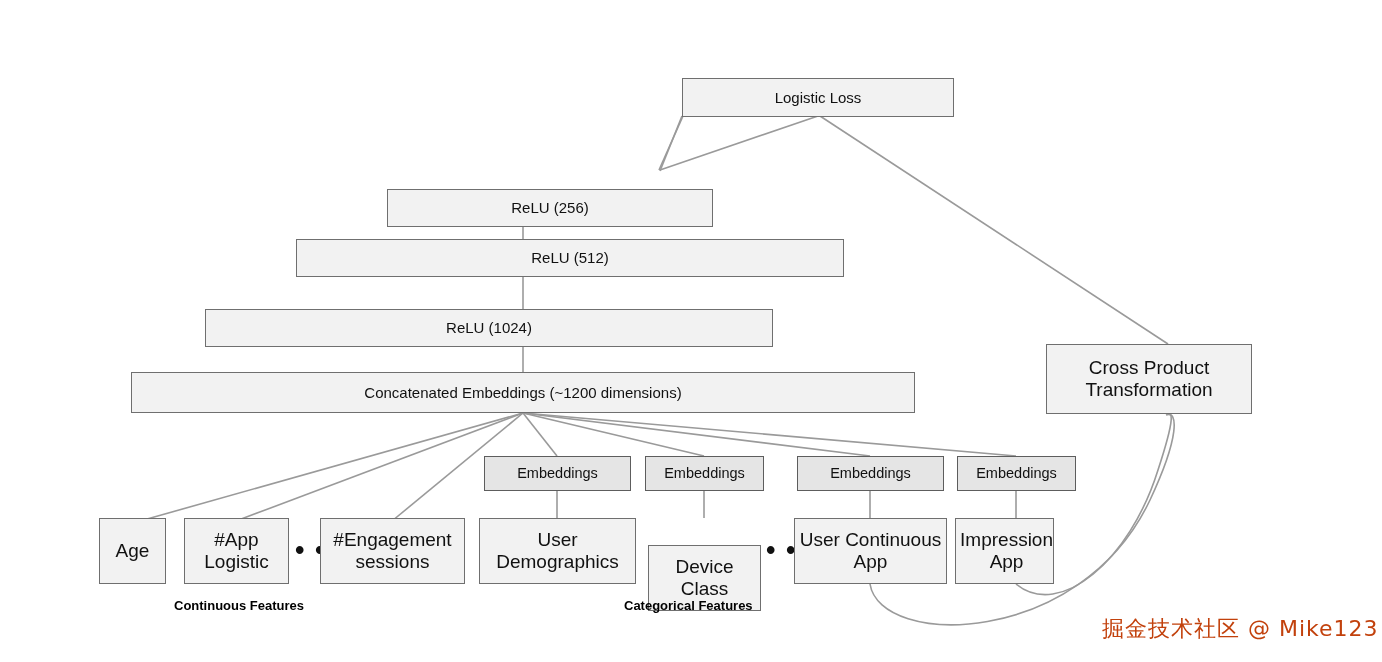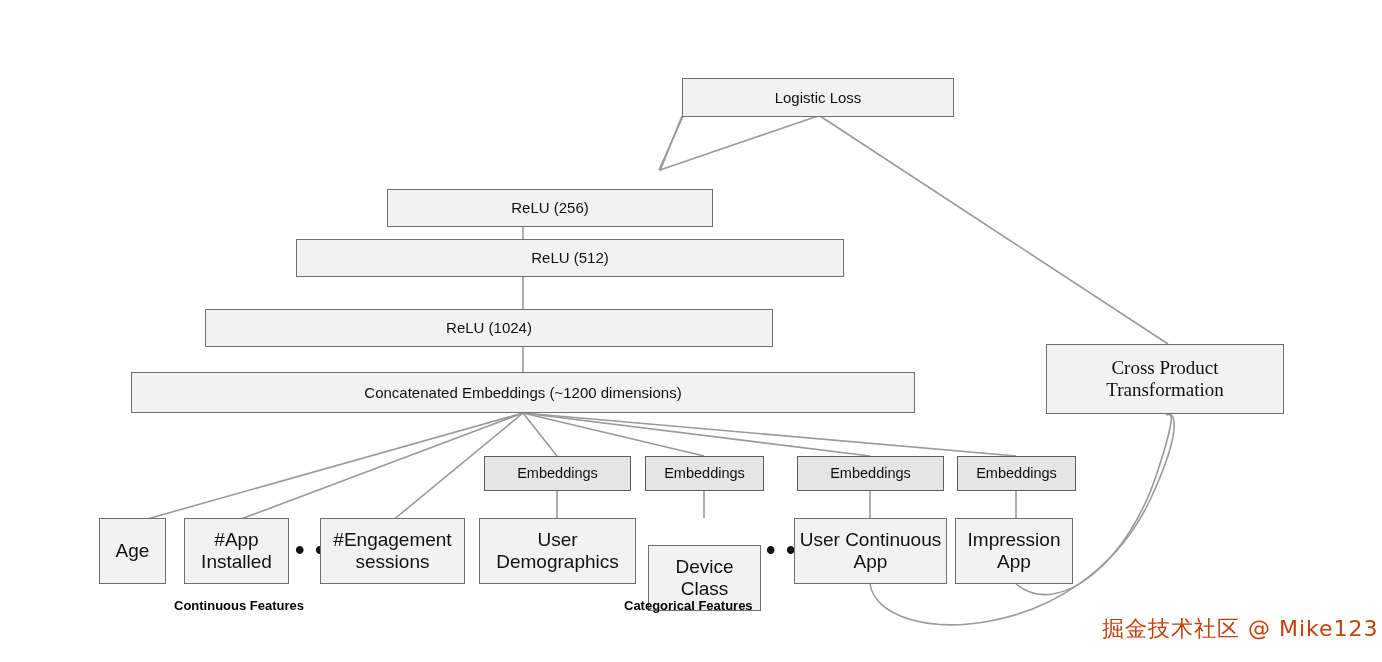--- a/index.html
+++ b/index.html
@@ -130,21 +130,21 @@
   </div>
 
   <div class="node big" style="left:205px; top:309px; width:568px; height:38px;">
     <span>ReLU (1024)</span>
   </div>
 
   <div class="node big" style="left:131px; top:372px; width:784px; height:41px;">
     <span>Concatenated Embeddings (~1200 dimensions)</span>
   </div>
 
-  <div class="node cross" style="left:1046px; top:344px; width:238px; height:70px;font-family:Liberation Serif, serif;">
+  <div class="node cross" style="left:1046px; top:344px; width:206px; height:70px;">
     <span>Cross Product
 Transformation</span>
   </div>
 
   <div class="node emb" style="left:484px; top:456px; width:147px; height:35px;">
     <span>Embeddings</span>
   </div>
   <div class="node emb" style="left:645px; top:456px; width:119px; height:35px;">
     <span>Embeddings</span>
   </div>
@@ -153,21 +153,21 @@
   </div>
   <div class="node emb" style="left:957px; top:456px; width:119px; height:35px;">
     <span>Embeddings</span>
   </div>
 
   <div class="node leaf" style="left:99px; top:518px; width:67px; height:66px;">
     <span>Age</span>
   </div>
   <div class="node leaf" style="left:184px; top:518px; width:105px; height:66px;">
     <span>#App
-Installed</span>
+Logistic</span>
   </div>
   <div class="ellipsis" style="left:295px; top:537px;">
     <span>• • •</span>
   </div>
   <div class="node leaf" style="left:320px; top:518px; width:145px; height:66px;">
     <span>#Engagement
 sessions</span>
   </div>
 
   <div class="node leaf" style="left:479px; top:518px; width:157px; height:66px;">
@@ -178,21 +178,21 @@
     <span>Device
 Class</span>
   </div>
   <div class="ellipsis" style="left:766px; top:537px;">
     <span>• • •</span>
   </div>
   <div class="node leaf" style="left:794px; top:518px; width:153px; height:66px;">
     <span>User Continuous
 App</span>
   </div>
-  <div class="node leaf" style="left:955px; top:518px; width:118px; height:66px;">
+  <div class="node leaf" style="left:955px; top:518px; width:99px; height:66px;justify-content:flex-end;">
     <span>Impression
 App</span>
   </div>
 
   <div class="group-label" style="left:174px; top:598px;">
     <span>Continuous Features</span>
   </div>
   <div class="group-label" style="left:624px; top:598px;">
     <span>Categorical Features</span>
   </div>

